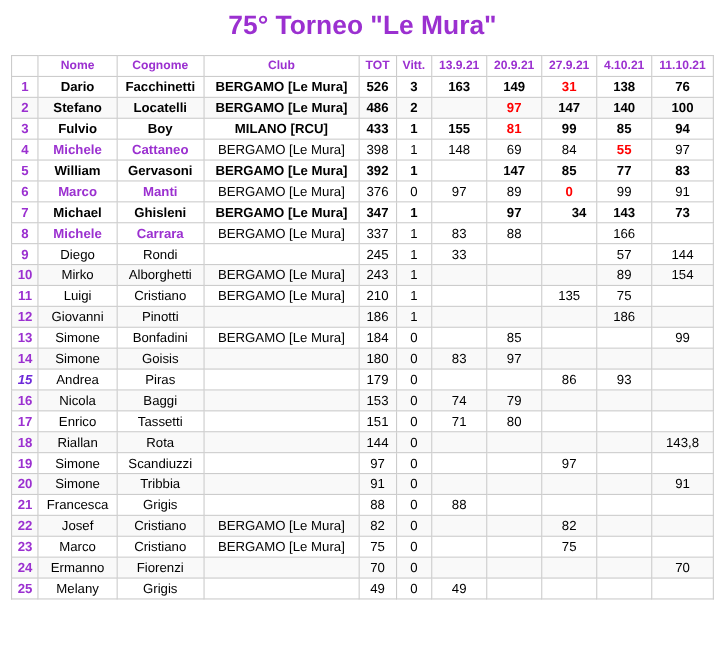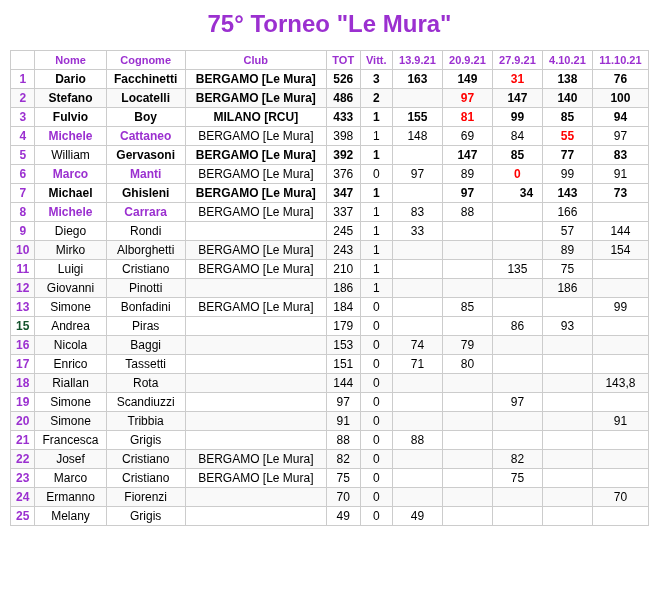--- a/index.html
+++ b/index.html
@@ -110,21 +110,21 @@
         <td>398</td>
         <td>1</td>
         <td>148</td>
         <td>69</td>
         <td>84</td>
         <td style="color: rgb(255, 0, 0); font-weight: bold;">55</td>
         <td>97</td>
       </tr>
       <tr style="background: rgb(255, 255, 255);">
         <td style="color: rgb(155, 48, 208); font-weight: bold;">5</td>
-        <td style="font-weight: normal;">William</td>
+        <td style="font-weight: bold;">William</td>
         <td style="font-weight: bold;">Gervasoni</td>
         <td style="font-weight: bold;">BERGAMO [Le Mura]</td>
         <td style="font-weight: bold;">392</td>
         <td style="font-weight: bold;">1</td>
         <td style="font-weight: bold;"></td>
         <td style="font-weight: bold;">147</td>
         <td style="font-weight: bold;">85</td>
         <td style="font-weight: bold;">77</td>
         <td style="font-weight: bold;">83</td>
       </tr>
@@ -225,22 +225,35 @@
         <td>Bonfadini</td>
         <td>BERGAMO [Le Mura]</td>
         <td>184</td>
         <td>0</td>
         <td></td>
         <td>85</td>
         <td></td>
         <td></td>
         <td>99</td>
       </tr>
-      <tr style="background: rgb(255, 255, 255);">
-        <td style="color: #14532d; font-weight: bold;">15</td>
+      <tr style="background: rgb(249, 249, 249);">
+        <td style="color: rgb(155, 48, 208); font-weight: bold;">14</td>
+        <td>Simone</td>
+        <td>Goisis</td>
+        <td></td>
+        <td>180</td>
+        <td>0</td>
+        <td>83</td>
+        <td>97</td>
+        <td></td>
+        <td></td>
+        <td></td>
+      </tr>
+      <tr style="background: rgb(255, 255, 255);">
+        <td style="color: #6d28d9; font-weight: bold; font-style: italic;">15</td>
         <td>Andrea</td>
         <td>Piras</td>
         <td></td>
         <td>179</td>
         <td>0</td>
         <td></td>
         <td></td>
         <td>86</td>
         <td>93</td>
         <td></td>

